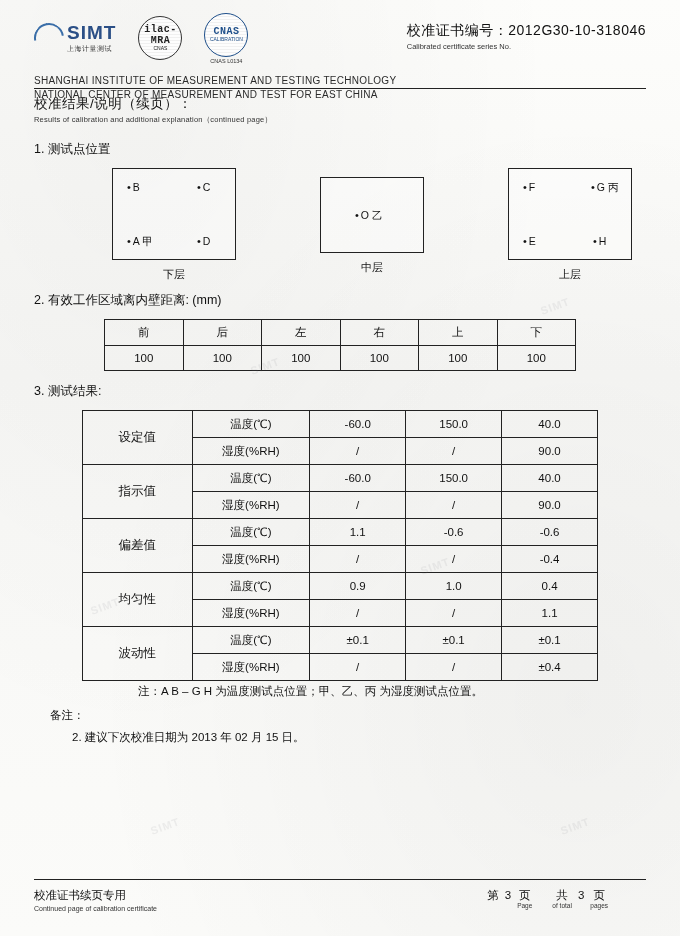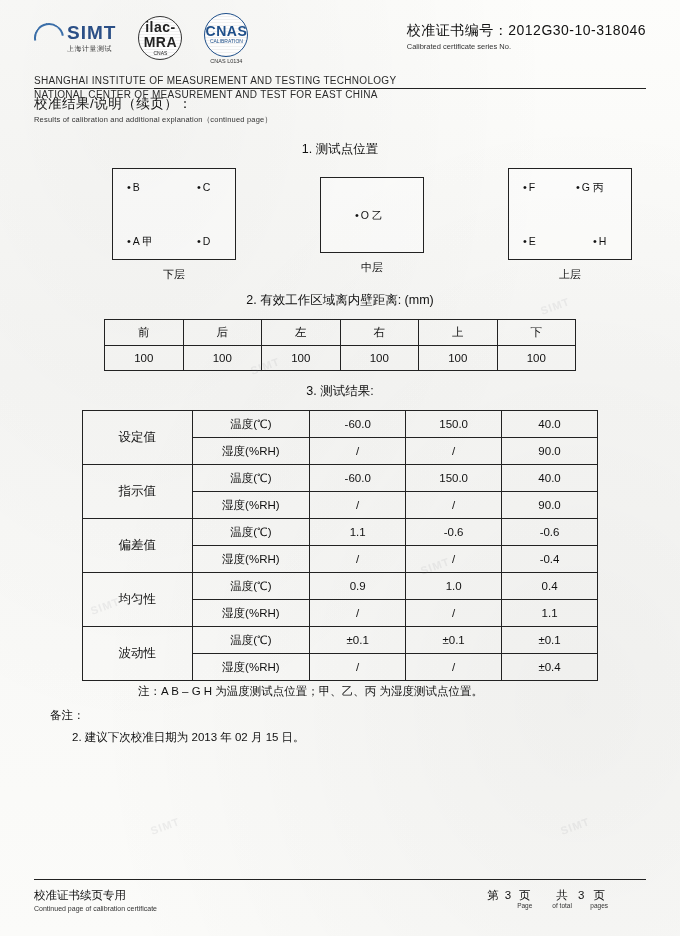--- a/index.html
+++ b/index.html
@@ -91,23 +91,24 @@
     line-height: 1.1;
     background:
       repeating-linear-gradient(0deg, rgba(0,0,0,0.05) 0 1px, rgba(0,0,0,0) 1px 3px),
       #fdfdfd;
   }
   .round-mark.cnas {
     border-color: #1e4f8a;
     color: #1e4f8a;
   }
   .round-mark .rm-main {
-    font-size: 14px;
+    font-size: 10px;
     font-weight: bold;
     letter-spacing: 0.5px;
+    font-family: Liberation Mono, monospace;
   }
   .round-mark .rm-sub {
     font-size: 5px;
   }
   .cnas-cap {
     font-size: 5.5px;
     color: #333;
     text-align: center;
     margin-top: 1px;
   }
@@ -158,21 +159,20 @@
   }
 
   
   .section {
     padding: 0 34px;
     margin-top: 16px;
   }
   .sec-title {
     font-size: 12.5px;
     color: #111;
-    text-align: center;
   }
 
   
   .boxes {
     display: flex;
     justify-content: space-between;
     margin-top: 10px;
     padding: 0 14px 0 78px;
   }
   .box-wrap {
@@ -382,21 +382,21 @@
       <div class="box-wrap">
         <div class="pbox b2">
           <span class="pt" style="left:34px;top:31px;">O 乙</span>
         </div>
         <div class="box-cap">中层</div>
       </div>
 
       <div class="box-wrap">
         <div class="pbox b3">
           <span class="pt" style="left:14px;top:12px;">F</span>
-          <span class="pt" style="left:67px;top:12px;">G 丙</span>
+          <span class="pt" style="left:82px;top:12px;">G 丙</span>
           <span class="pt" style="left:14px;top:66px;">E</span>
           <span class="pt" style="left:84px;top:66px;">H</span>
         </div>
         <div class="box-cap">上层</div>
       </div>
 
     </div>
   </div>
 
   <div class="section" style="margin-top:10px;">

